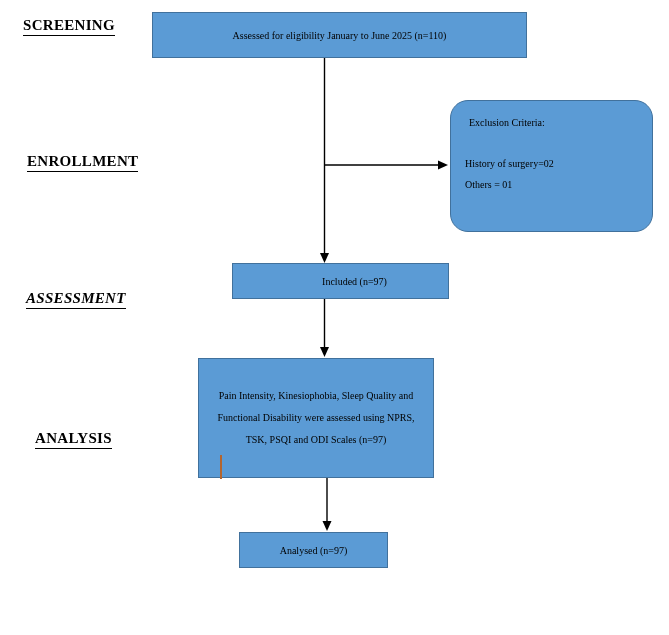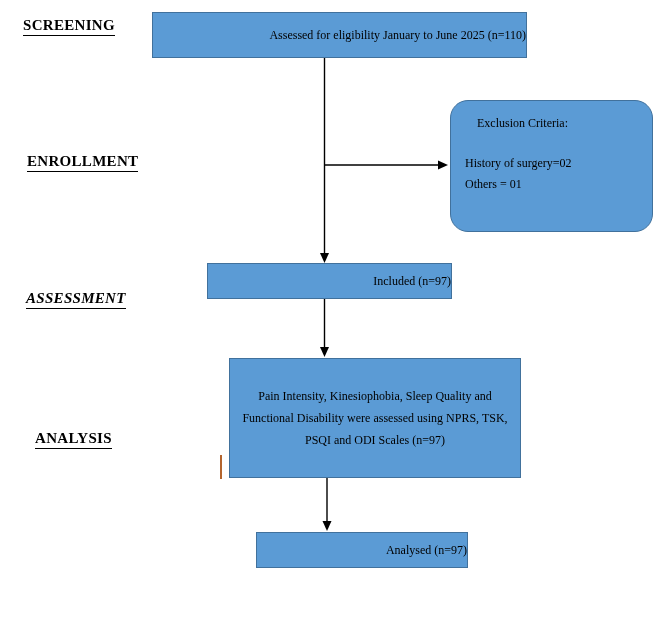--- a/index.html
+++ b/index.html
@@ -25,38 +25,38 @@
     padding-bottom: 1px;
     white-space: nowrap;
   }
   .flow-box {
     position: absolute;
     background: var(--box-fill, #5b9bd5);
     border: 1.5px solid var(--box-border, #41719c);
     box-sizing: border-box;
     display: flex;
     align-items: center;
-    justify-content: flex-end;
+    justify-content: center;
     text-align: center;
-    font-size: 12px;
+    font-size: 10px;
     line-height: 21px;
   }
   #box-eligibility { left: 152px; top: 12px;  width: 375px; height: 46px; }
-  #box-included    { left: 207px; top: 263px; width: 245px; height: 36px; padding-left: 28px; }
-  #box-assessment  { left: 198px; top: 358px; width: 292px; height: 120px; line-height: 22px; padding: 4px 10px; margin-left: 31px; }
-  #box-analysed    { left: 256px; top: 532px; width: 212px; height: 36px; }
+  #box-included    { left: 232px; top: 263px; width: 217px; height: 36px; padding-left: 28px; }
+  #box-assessment  { left: 198px; top: 358px; width: 236px; height: 120px; line-height: 22px; padding: 4px 10px; }
+  #box-analysed    { left: 239px; top: 532px; width: 149px; height: 36px; }
   #box-exclusion {
     left: 450px; top: 100px; width: 203px; height: 132px;
     border-radius: 18px;
     display: block;
     text-align: left;
     padding: 12px 10px 10px 14px;
     line-height: 20px;
   }
-  #box-exclusion .exclusion-title { margin: 0 0 20px 12px; }
+  #box-exclusion .exclusion-title { margin: 0 0 20px 4px; }
   #box-exclusion .exclusion-item  { margin: 0; line-height: 21px; }
   #arrow-layer {
     position: absolute;
     left: 0; top: 0;
     width: 669px; height: 635px;
     pointer-events: none;
   }
   #arrow-layer line   { stroke: var(--arrow, #000); stroke-width: 1.4; }
   #arrow-layer polygon{ fill: var(--arrow, #000); }
   #cursor-artifact {

